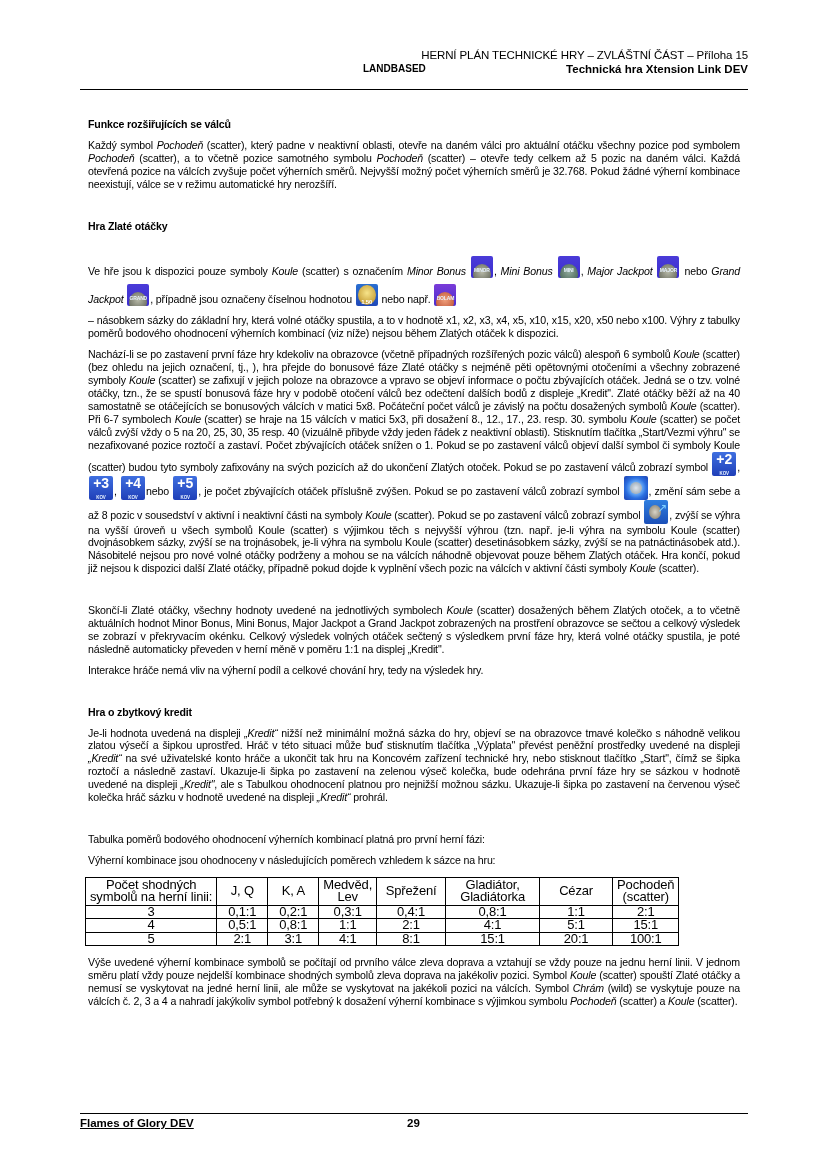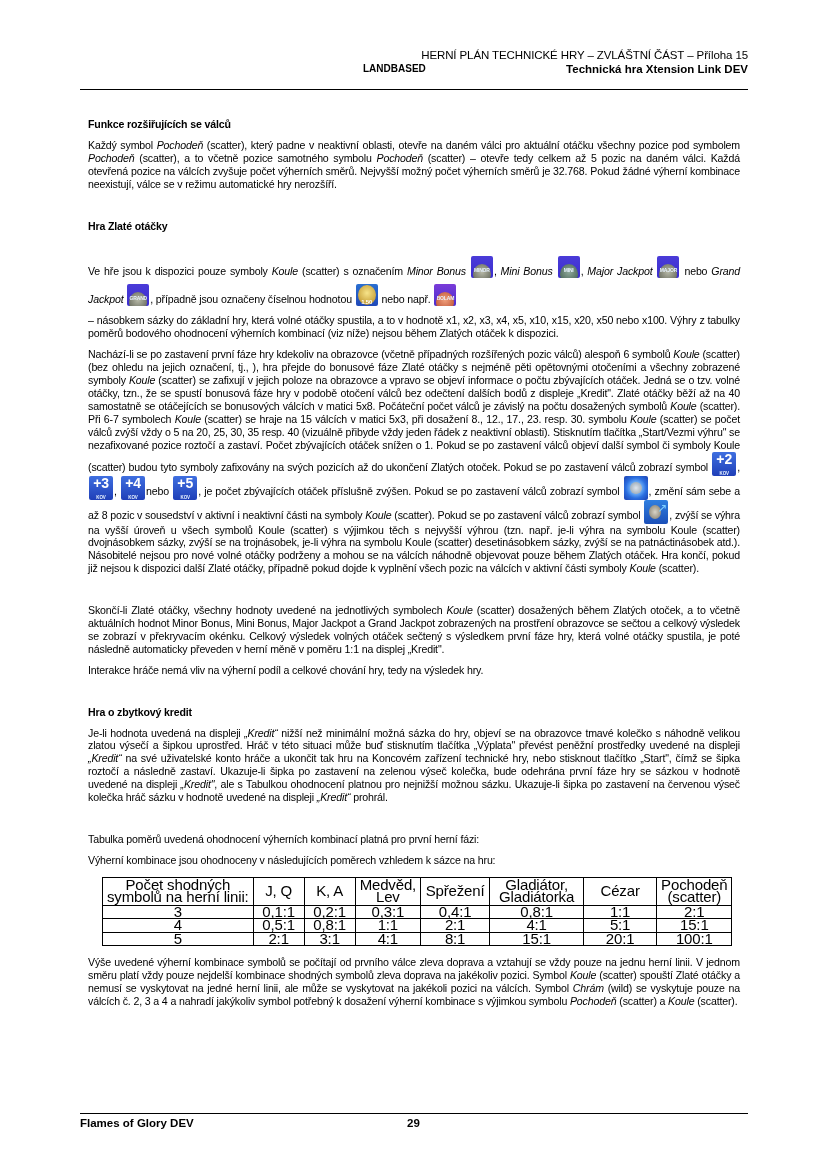--- a/index.html
+++ b/index.html
@@ -27,24 +27,24 @@
   .ico.mult { background: linear-gradient(#7a3bd8, #4b2ecf); }
   .ico.mult::after { content: ""; position: absolute; left: 2px; right: 2px; top: 8px; height: 20px; border-radius: 50%; background: radial-gradient(circle at 50% 40%, #f0a07c, #c35a3c 70%, #6e2a1e); }
   .ico.plus { background: linear-gradient(#3f6fe0, #1f3fb8); width: 24px; height: 24px; vertical-align: -5px; }
   .ico.plus .num { position: absolute; top: 1px; left: 0; right: 0; text-align: center; font-size: 14px; font-weight: bold; color: #fff; }
   .ico.plus .lbl { top: 16px; font-size: 4.5px; }
   .ico.sun { background: radial-gradient(circle at 50% 50%, #ffffff 0%, #7fc0ff 25%, #2b6fe0 60%, #1b3fb0); width: 24px; height: 24px; vertical-align: -5px; }
   .ico.sun::after { content: ""; position: absolute; left: 6px; top: 6px; width: 12px; height: 12px; border-radius: 50%; background: radial-gradient(#e0e6ee, #8a9aa8); }
   .ico.up { background: linear-gradient(#2f7fe0, #1b4fb8); width: 24px; height: 24px; vertical-align: -5px; }
   .ico.up::after { content: ""; position: absolute; left: 5px; top: 5px; width: 12px; height: 14px; border-radius: 50%; background: radial-gradient(#d7d3c6, #7d7768); }
   .ico.up .arrow { position: absolute; right: 1px; top: 2px; font-size: 12px; color: #7fd0ff; z-index: 2; }
-  table { border-collapse: collapse; margin: 10px 0 10px 22px; font-size: 15px; }
+  table { border-collapse: collapse; margin: 10px 0 10px 5px; font-size: 13px; }
   td, th { border: 1px solid #000; padding: 0 4px; text-align: center; font-weight: normal; line-height: 12.5px; }
   th { padding: 1px 4px; }
-  .footer { position: absolute; top: 1117px; left: 0; width: 668px; font-weight: bold; font-size: 11.5px; }
+  .footer { position: absolute; top: 1117px; left: 0; width: 668px; font-weight: bold; font-size: 11.5px; text-decoration: underline; }
   .footer .pg { position: absolute; left: 327px; }
 </style>
 </head>
 <body>
 
 <div class="page">
 
   <div class="hdr">HERNÍ PLÁN TECHNICKÉ HRY – ZVLÁŠTNÍ ČÁST – Příloha 15</div>
   <div class="hdr2">
     <span class="left">LANDBASED</span>
@@ -68,21 +68,21 @@
 
     <div class="gap"></div>
     <p><span>Skončí-li Zlaté otáčky, všechny hodnoty uvedené na jednotlivých symbolech </span><i>Koule</i><span> (scatter) dosažených během Zlatých otoček, a to včetně aktuálních hodnot Minor Bonus, Mini Bonus, Major Jackpot a Grand Jackpot zobrazených na prostření obrazovce se sečtou a celkový výsledek se zobrazí v překryvacím okénku. Celkový výsledek volných otáček sečtený s výsledkem první fáze hry, která volné otáčky spustila, je poté následně automaticky převeden v herní měně v poměru 1:1 na displej „Kredit".</span></p>
     <p>Interakce hráče nemá vliv na výherní podíl a celkové chování hry, tedy na výsledek hry.</p>
 
     <div class="gap"></div>
     <p class="h">Hra o zbytkový kredit</p>
     <p><span>Je-li hodnota uvedená na displeji </span><i>„Kredit“</i><span> nižší než minimální možná sázka do hry, objeví se na obrazovce tmavé kolečko s náhodně velikou zlatou výsečí a šipkou uprostřed. Hráč v této situaci může buď stisknutím tlačítka „Výplata" převést peněžní prostředky uvedené na displeji </span><i>„Kredit“</i><span> na své uživatelské konto hráče a ukončit tak hru na Koncovém zařízení technické hry, nebo stisknout tlačítko „Start", čímž se šipka roztočí a následně zastaví. Ukazuje-li šipka po zastavení na zelenou výseč kolečka, bude odehrána první fáze hry se sázkou v hodnotě uvedené na displeji </span><i>„Kredit"</i><span>, ale s Tabulkou ohodnocení platnou pro nejnižší možnou sázku. Ukazuje-li šipka po zastavení na červenou výseč kolečka hráč sázku v hodnotě uvedené na displeji </span><i>„Kredit“</i><span> prohrál.</span></p>
 
     <div class="gap"></div>
-    <p>Tabulka poměrů uvedená ohodnocení výherních kombinací platná pro první herní fázi:</p>
+    <p>Tabulka poměrů bodového ohodnocení výherních kombinací platná pro první herní fázi:</p>
     <p>Výherní kombinace jsou ohodnoceny v následujících poměrech vzhledem k sázce na hru:</p>
 
     <table>
       <thead>
         <tr>
           <th><span>Počet shodných</span><br><span>symbolů na herní linii:</span></th>
           <th style="width:42px"><span>J, Q</span></th>
           <th style="width:42px"><span>K, A</span></th>
           <th style="width:42px"><span>Medvěd,</span><br><span>Lev</span></th>
           <th style="width:60px"><span>Spřežení</span></th>

